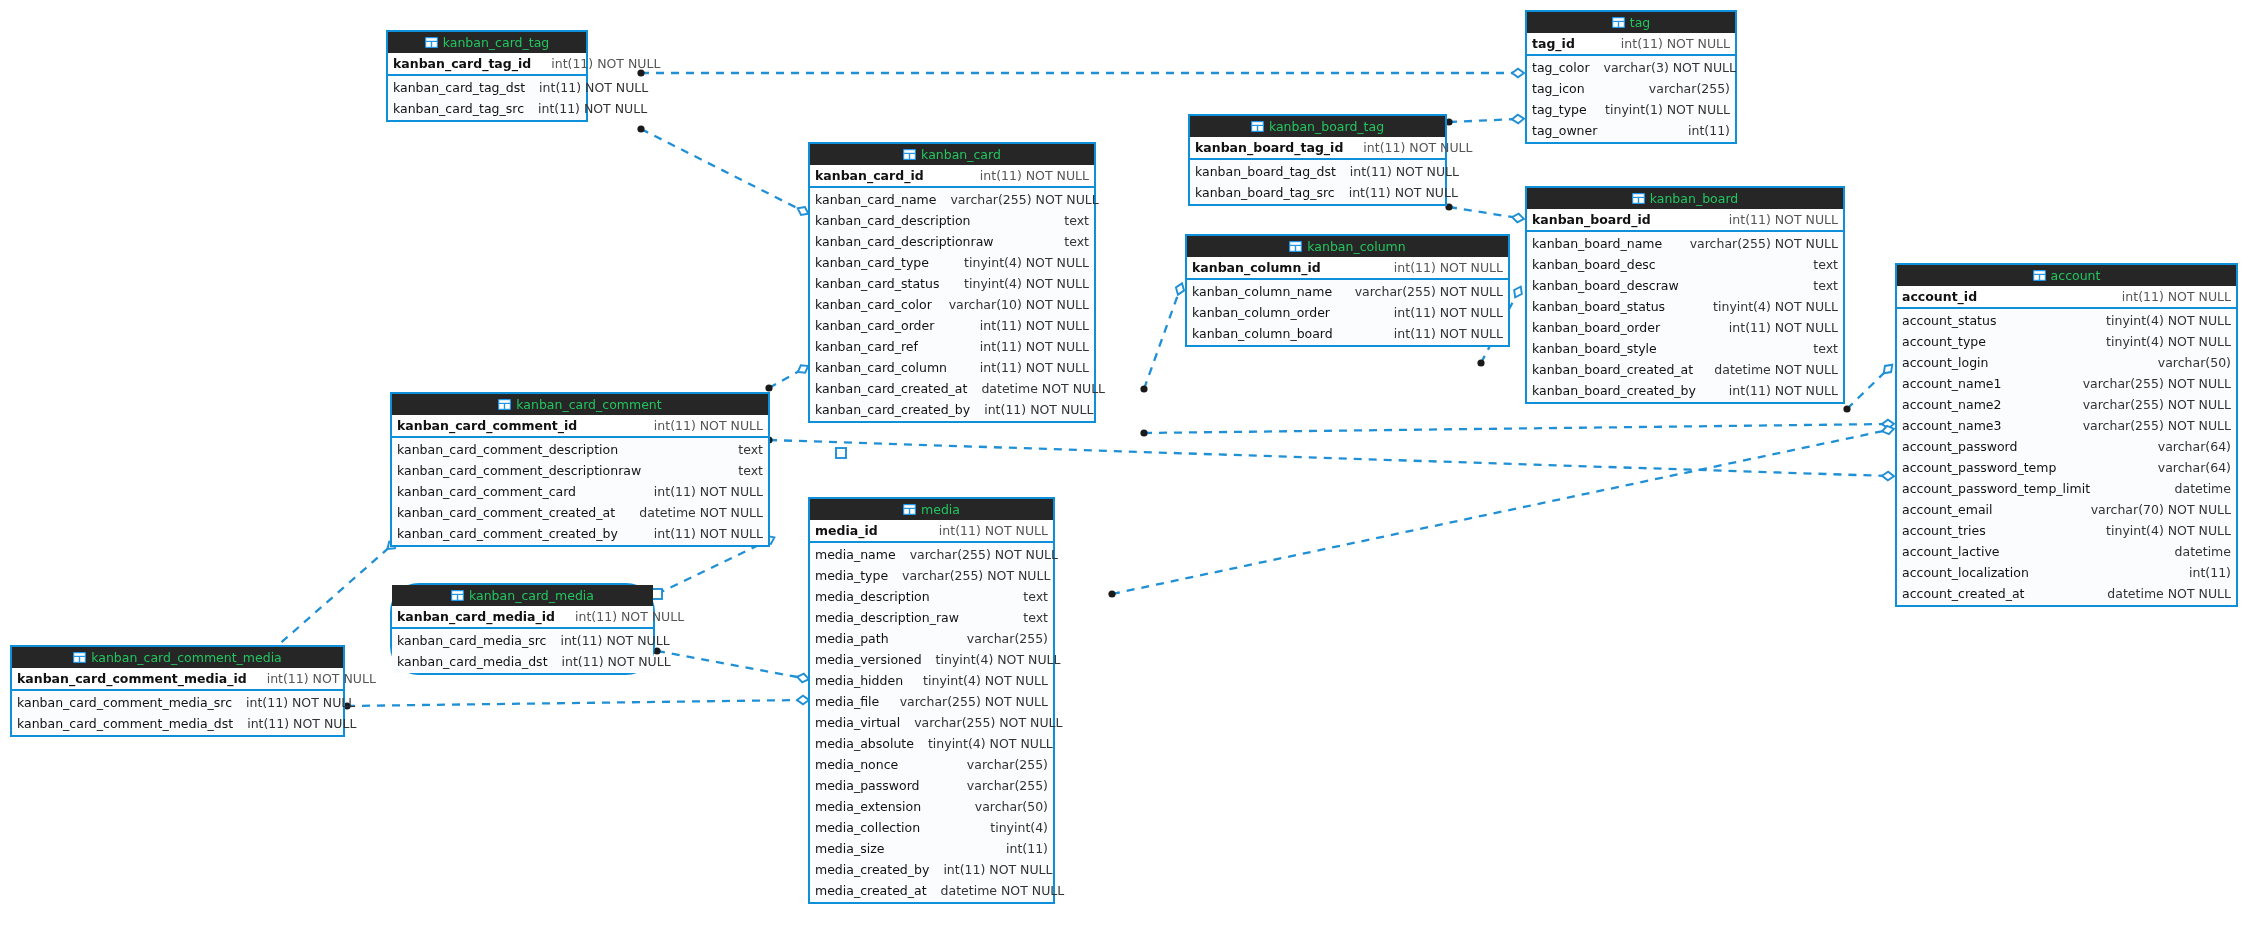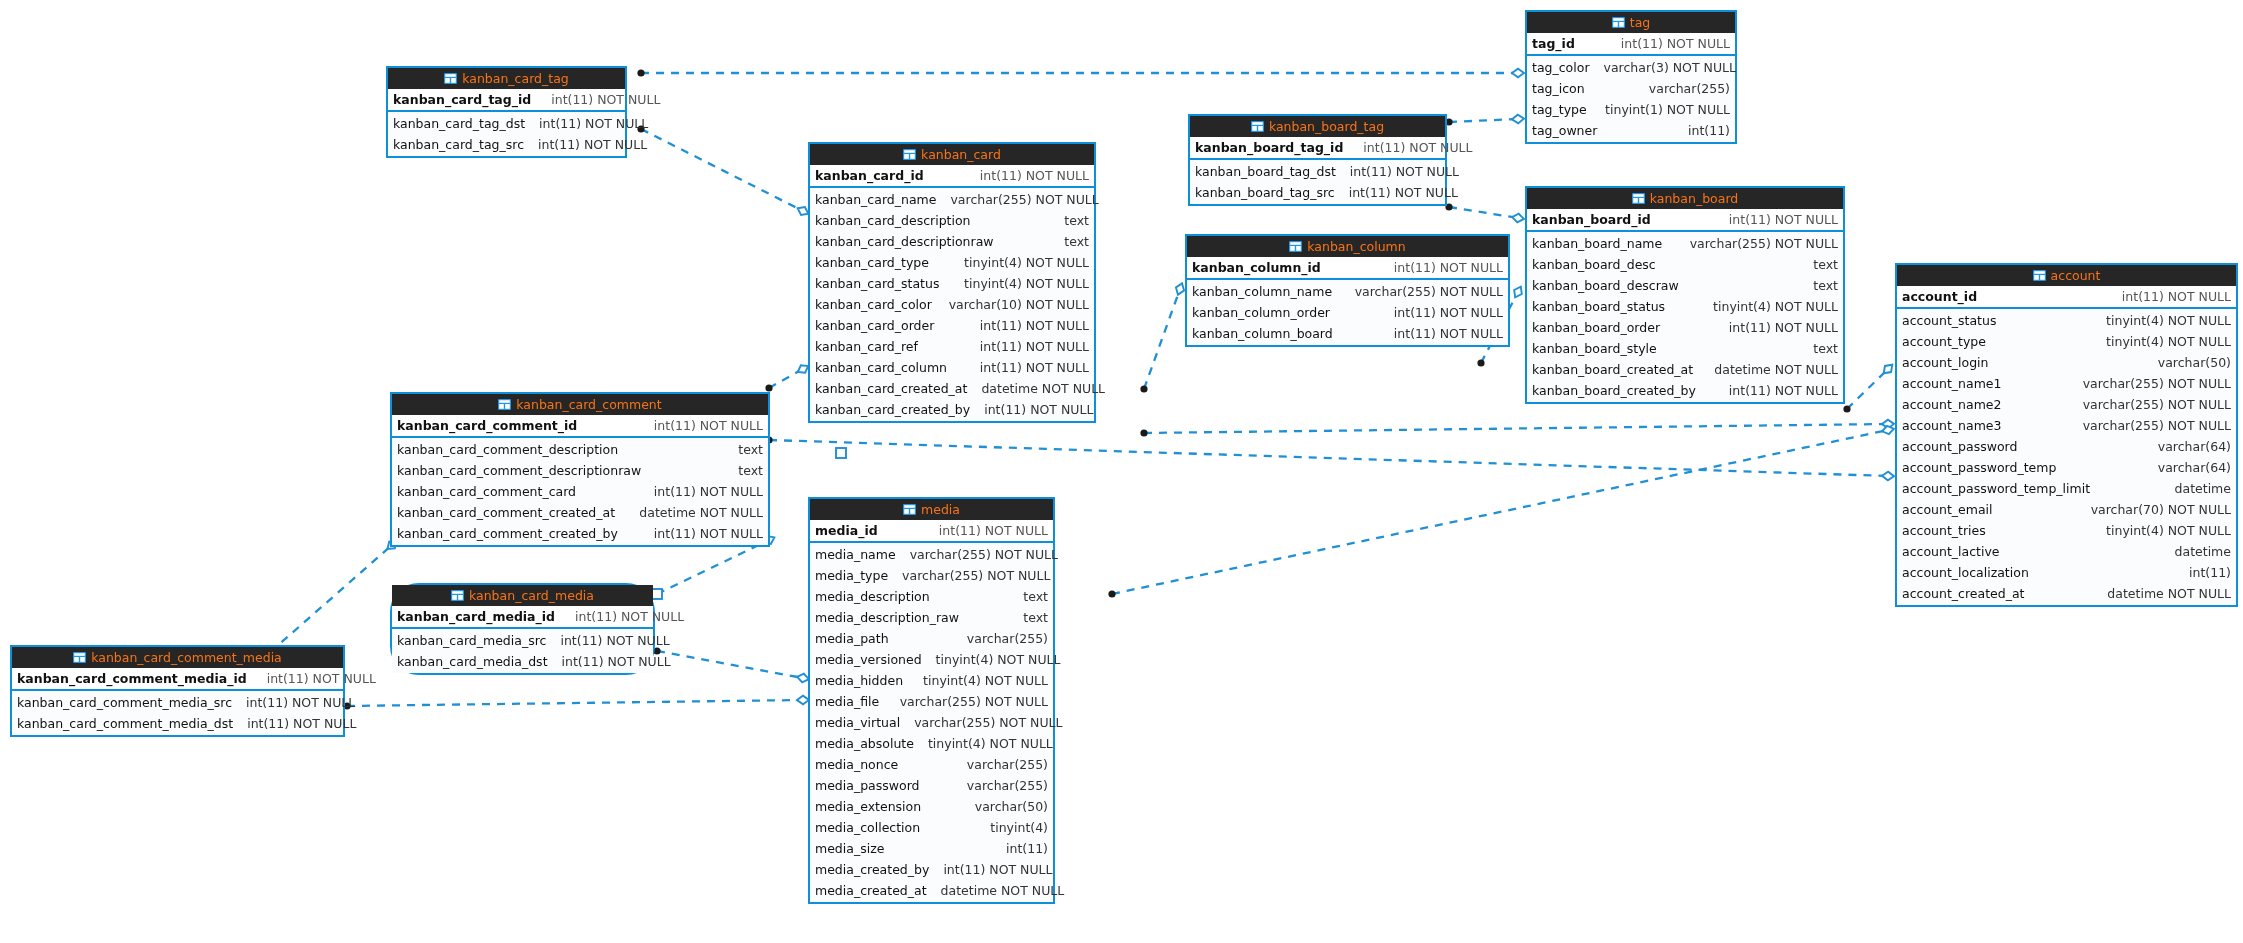--- a/index.html
+++ b/index.html
@@ -27,21 +27,21 @@
   .entity {
     position: absolute;
     box-sizing: border-box;
     border: 2px solid #0d8fd9;
     background: #ffffff;
     z-index: 5;
     box-shadow: 0 0 0 0 rgba(0,0,0,0);
   }
   .entity-header {
     background: #262626;
-    color: #f97316;
+    color: #22c55e;
     height: 21px;
     line-height: 21px;
     text-align: center;
     font-size: 12.5px;
     white-space: nowrap;
     overflow: hidden;
     display: flex;
     align-items: center;
     justify-content: center;
     gap: 5px;
@@ -139,21 +139,21 @@
         <polygon points="-6,0 0,-4.32 6,0 0,4.32" transform="translate(769,540) rotate(-26)" fill="#ffffff" stroke="#1f8fd6" stroke-width="1.9"></polygon>
         <circle cx="347" cy="706" r="3.6" fill="#1a1a1a"></circle>
         <polygon points="-6,0 0,-4.32 6,0 0,4.32" transform="translate(803,700) rotate(-1)" fill="#ffffff" stroke="#1f8fd6" stroke-width="1.9"></polygon>
         <circle cx="259" cy="662" r="3.6" fill="#1a1a1a"></circle>
         <polygon points="-6,0 0,-4.32 6,0 0,4.32" transform="translate(392,545) rotate(-41)" fill="#ffffff" stroke="#1f8fd6" stroke-width="1.9"></polygon>
         <rect x="836" y="448" width="10" height="10" fill="#ffffff" stroke="#1f8fd6" stroke-width="1.9"></rect>
         <rect x="652" y="589" width="10" height="10" fill="#ffffff" stroke="#1f8fd6" stroke-width="1.9"></rect>
       </g>
   </svg>
   <div id="entities">
-      <div class="entity" style="left: 386px; top: 30px; width: 241px; margin-top: 36px;">
+      <div class="entity" style="left: 386px; top: 30px; width: 202px;">
         <div class="entity-header">
           <span class="tbl-icon">
             <svg width="13" height="11" viewBox="0 0 13 11">
               <rect x="0" y="0" width="13" height="11" rx="1" fill="#2196e8"></rect>
               <rect x="1.2" y="1.2" width="10.6" height="2.6" fill="#ffffff"></rect>
               <rect x="1.2" y="5" width="4.6" height="4.8" fill="#ffffff"></rect>
               <rect x="7.2" y="5" width="4.6" height="4.8" fill="#ffffff"></rect>
             </svg>
           </span>
           <span>kanban_card_tag</span>

